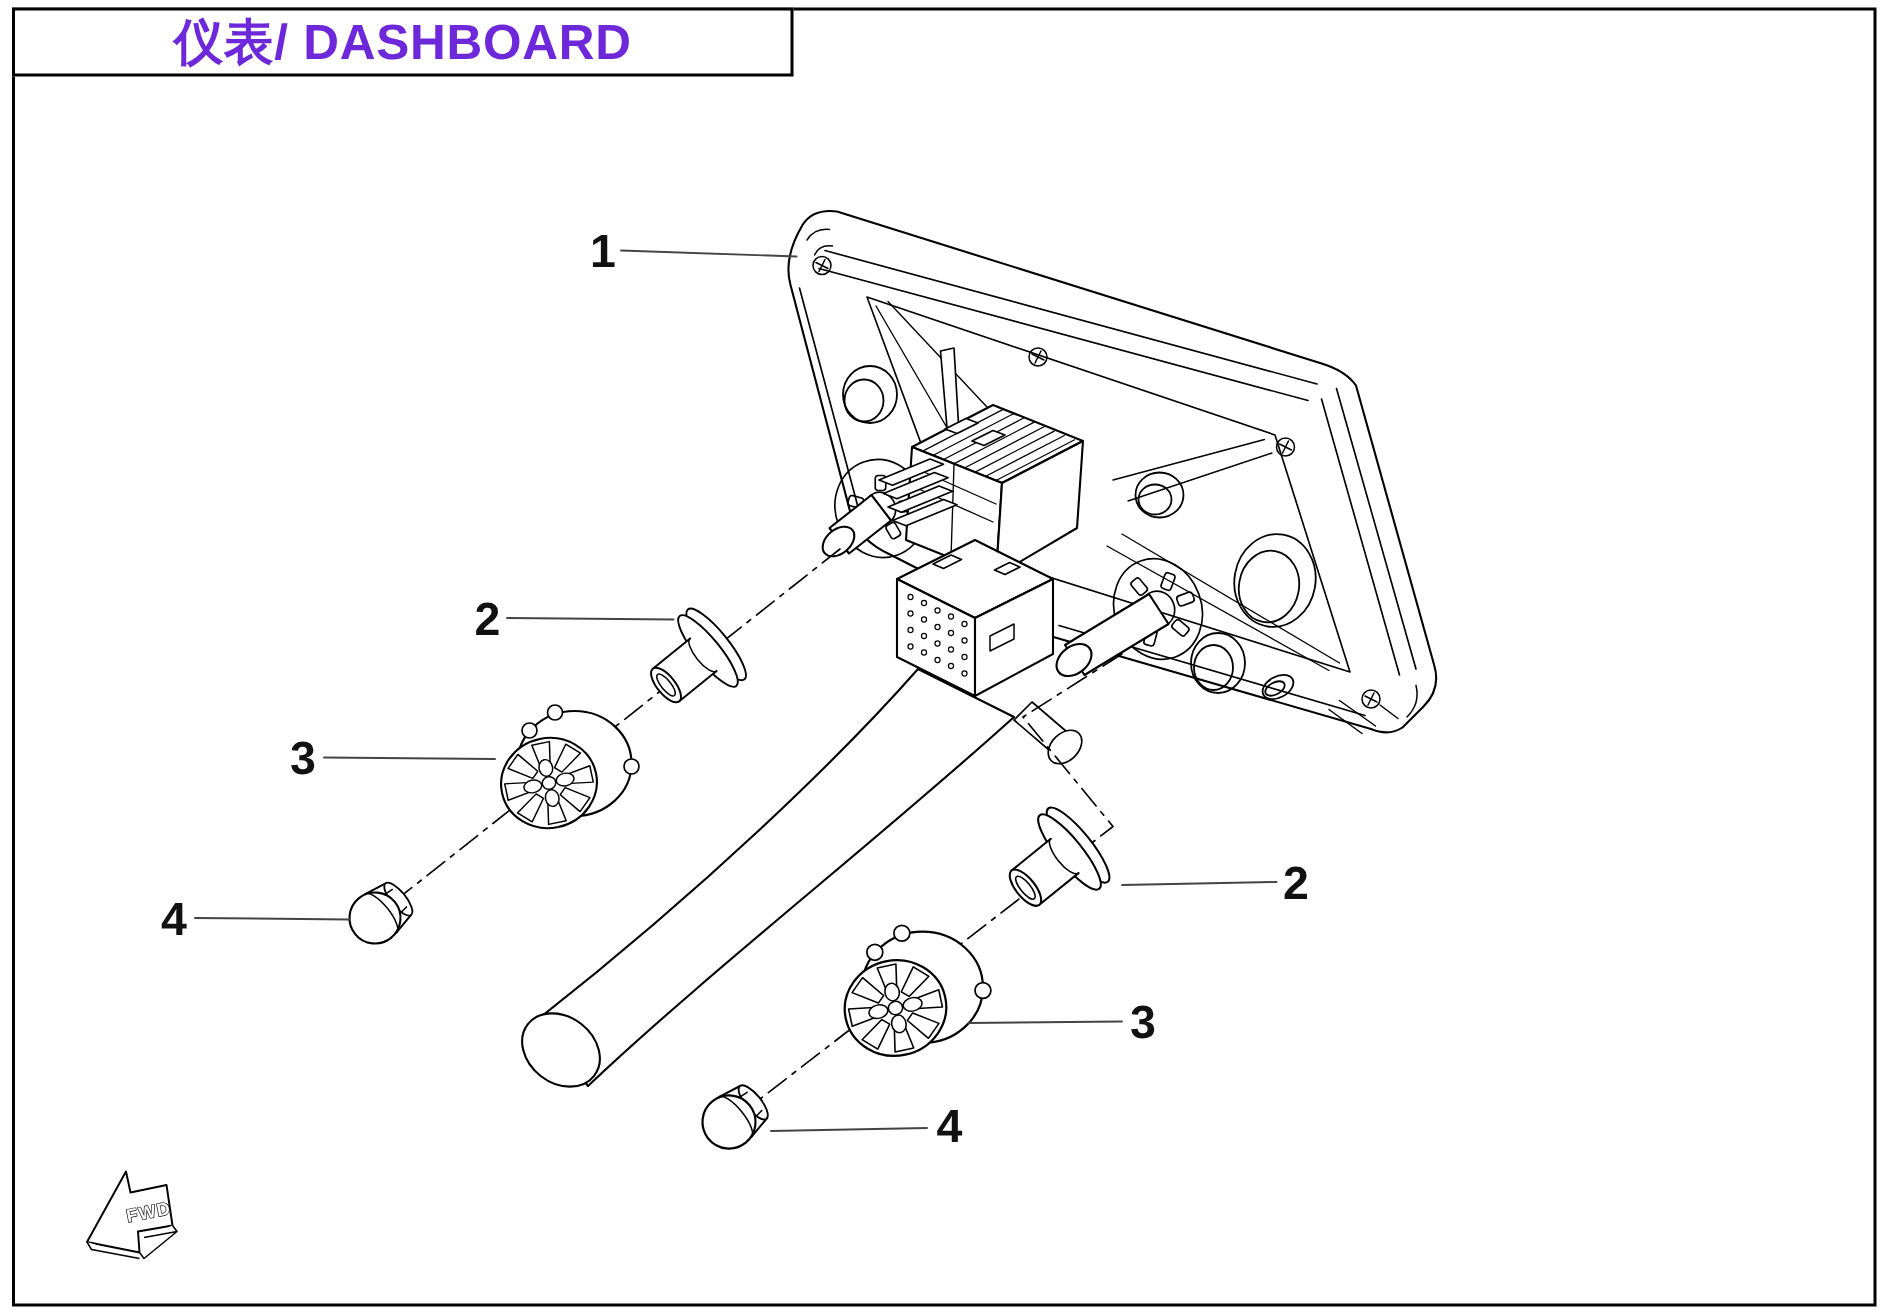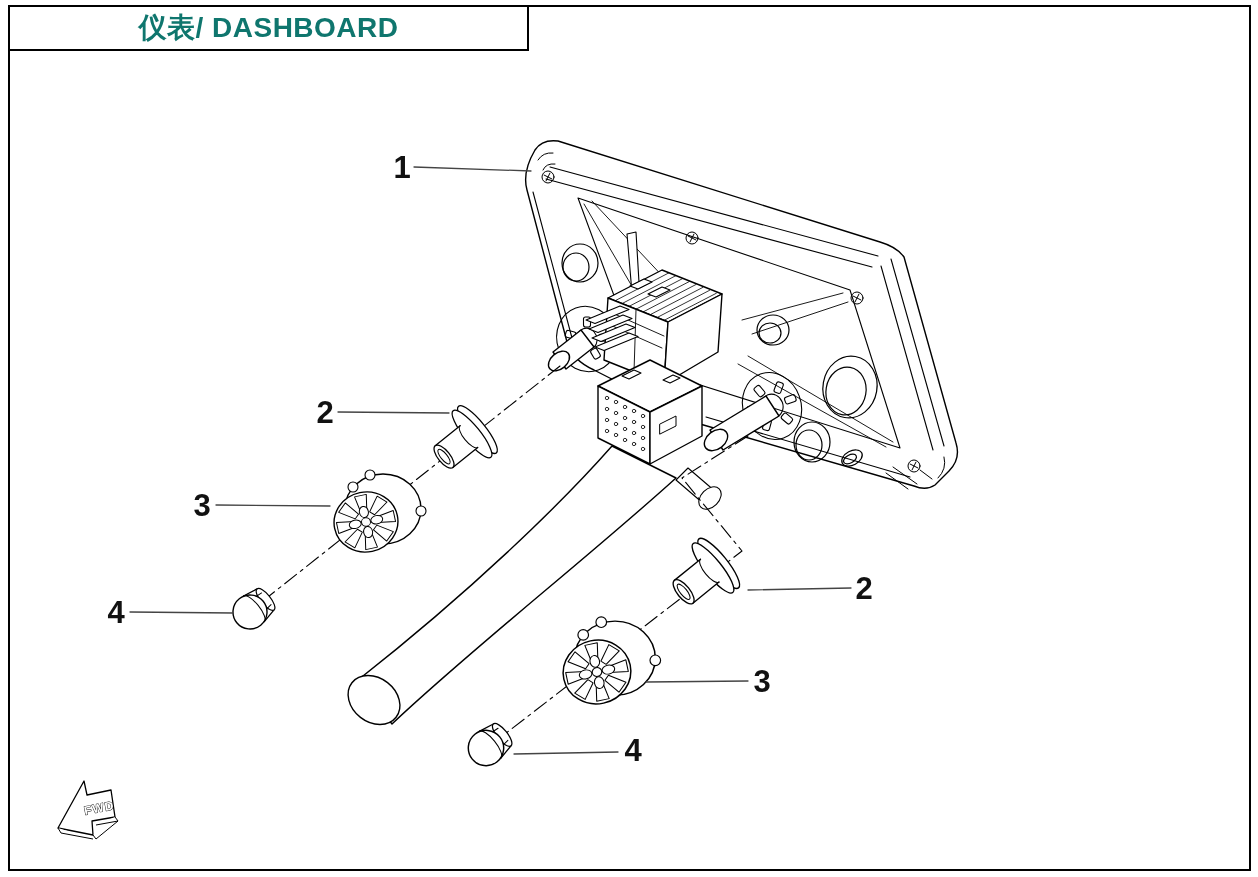--- a/index.html
+++ b/index.html
@@ -1,21 +1,21 @@
 <!DOCTYPE html>
 <html><head>
 <meta charset="utf-8">
 <style>
   html,body{margin:0;padding:0;background:#fff;}
   .page{position:relative;width:1258px;height:877px;background:#fff;overflow:hidden;
         font-family:"Liberation Sans",sans-serif;}
   .frame{position:absolute;left:8px;top:5px;width:1239px;height:862px;border:2px solid #000;}
   .title-box{position:absolute;left:8px;top:5px;width:517px;height:42px;border:2px solid #000;
              background:#fff;display:flex;align-items:center;justify-content:center;}
-  .title-box span{font-size:28px;font-weight:bold;letter-spacing:.5px;color:#0f766e;}
+  .title-box span{font-size:33px;font-weight:bold;letter-spacing:.5px;color:#6d28d9;}
   svg{position:absolute;left:0;top:0;}
   .callout{font-size:31px;font-weight:bold;fill:#111;}
   .fwd-text{font-size:12px;font-weight:bold;letter-spacing:1px;}
 </style>
 </head>
 <body>
 
 <div class="page">
   <div class="frame"></div>
   <div class="title-box">

